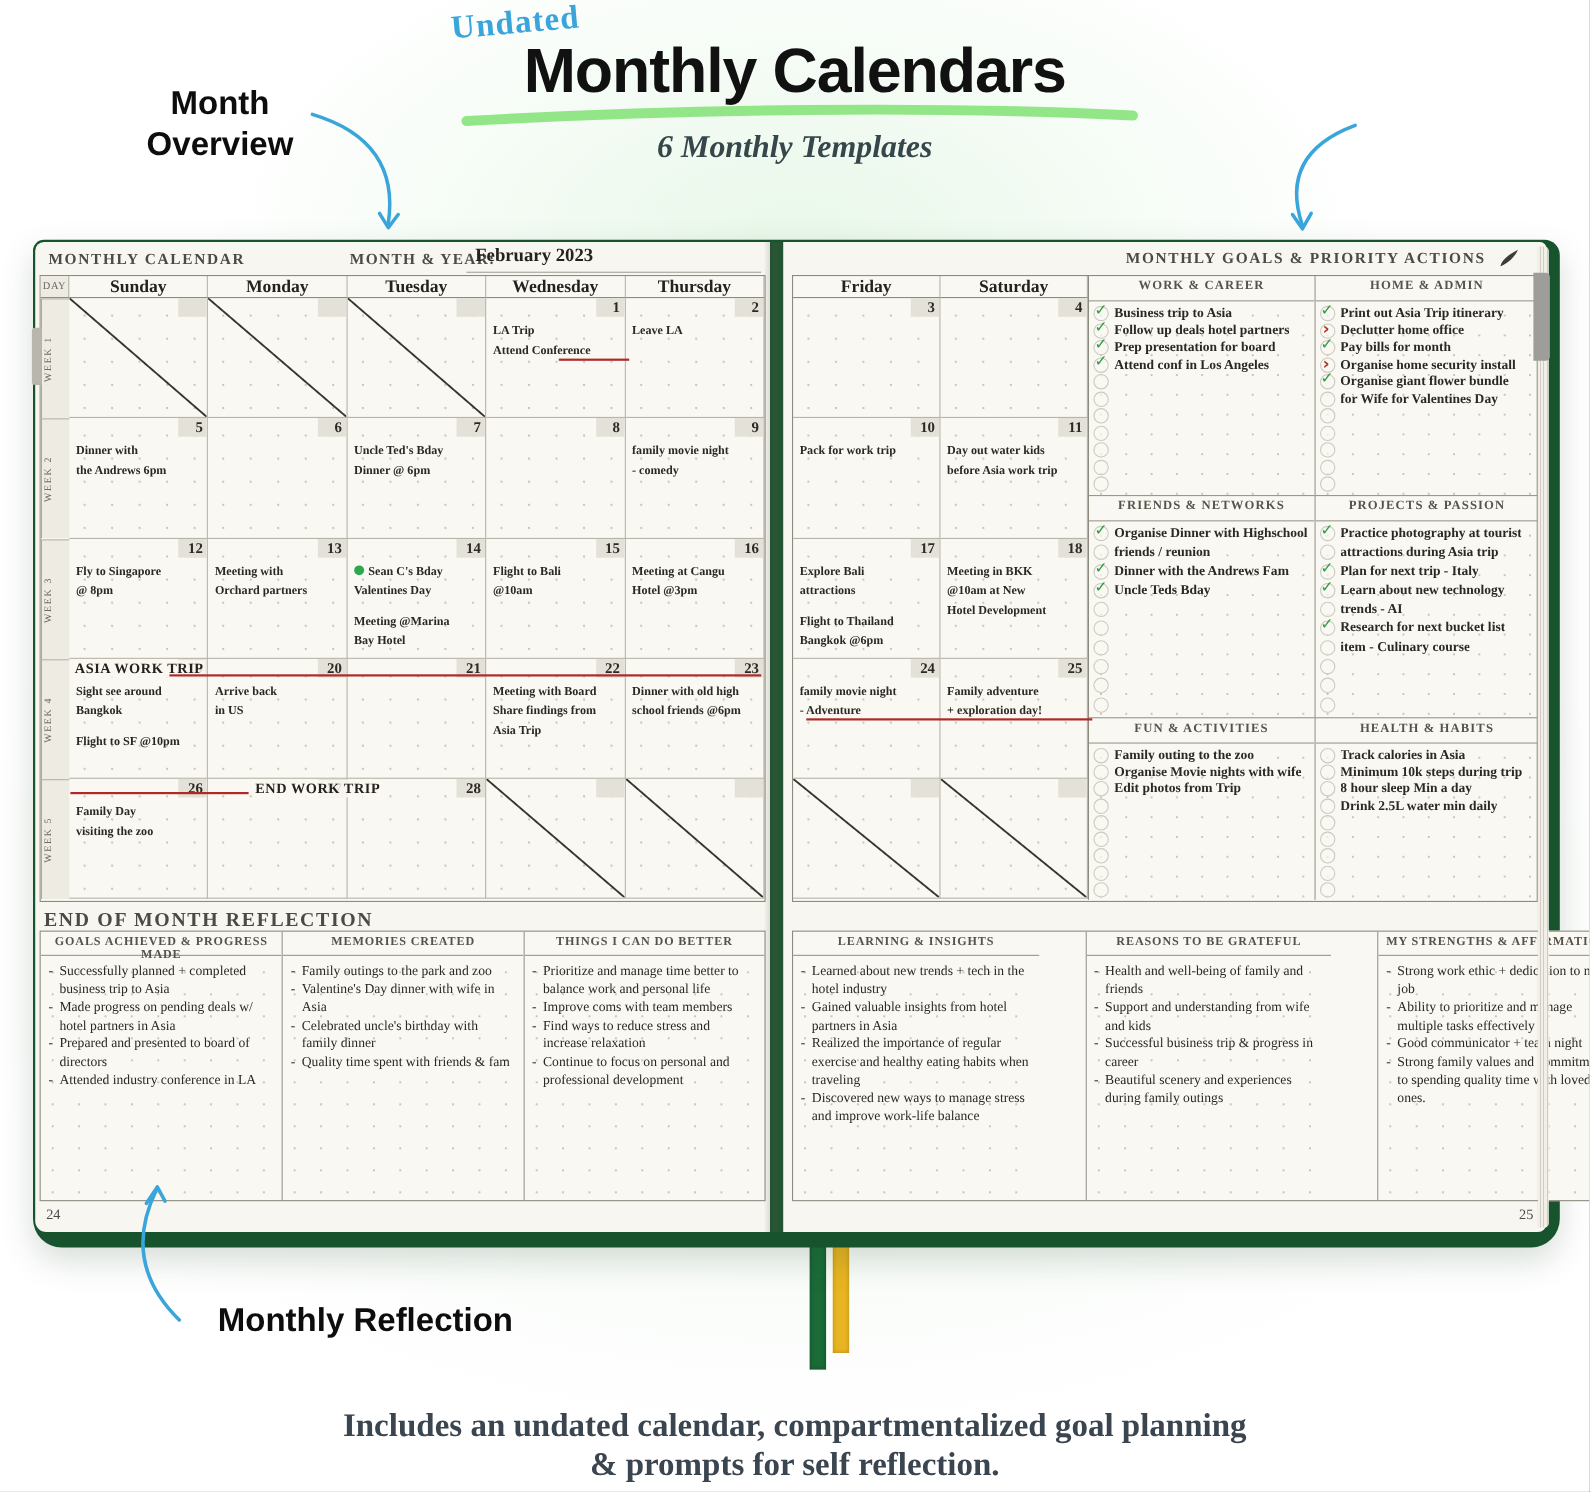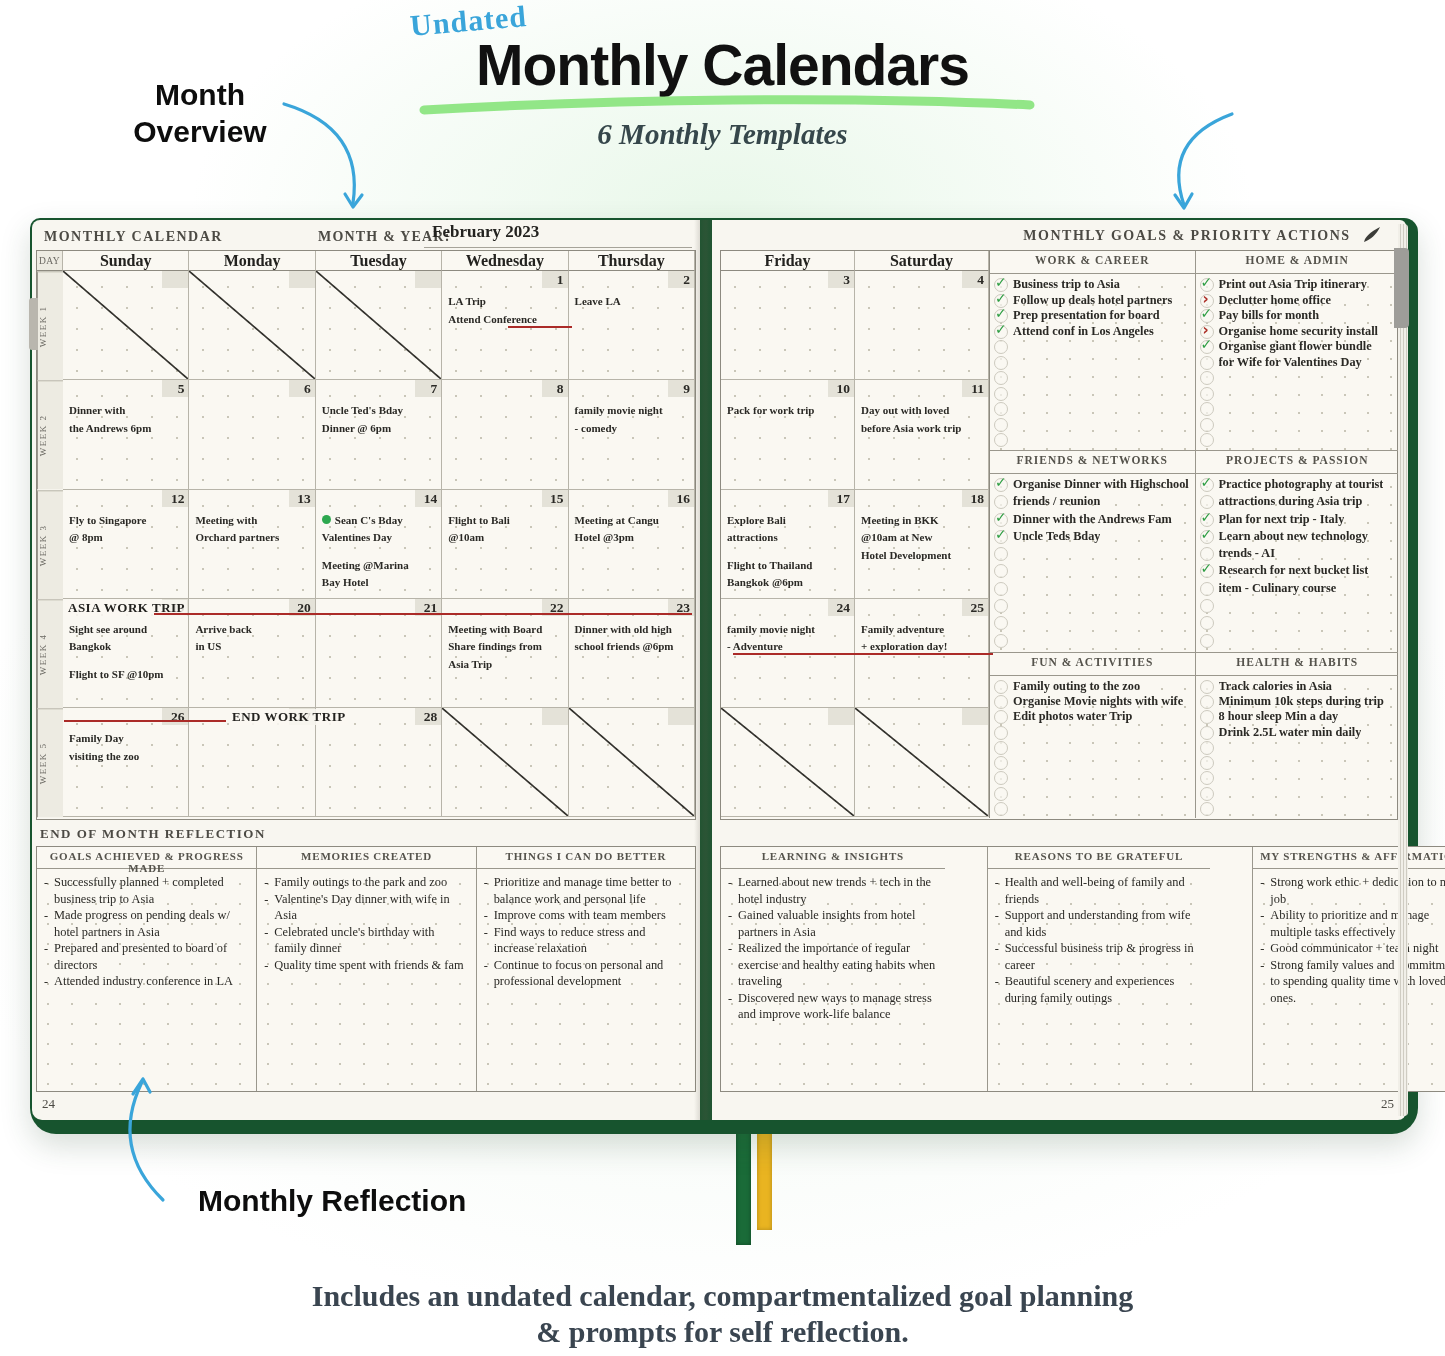--- a/index.html
+++ b/index.html
@@ -95,21 +95,21 @@
     font-family:"Liberation Serif",serif;font-size:11.5px;font-weight:600;letter-spacing:1px;color:#55534c;padding-top:3px;box-sizing:content-box;}
   .glist{flex:1;display:flex;flex-direction:column;padding:3px 3px 2px 4px;
     background-image:radial-gradient(circle at 1px 1px,#c9c6b8 .9px,transparent 1.2px);background-size:23px 18px;background-position:10px 12px;}
   .grow{display:flex;align-items:flex-start;gap:5px;flex:1 1 0;max-height:19px;min-height:9px;}
   .mk{width:12px;height:12px;border:1px solid #cdcabf;border-radius:50%;background:rgba(250,248,242,.7);flex:none;margin-top:1px;position:relative;}
   .mk.c::after{content:"\2713";position:absolute;left:0;top:-5px;font-size:14px;font-weight:700;color:#2f9e44;font-family:"DejaVu Sans",sans-serif;}
   .mk.m::after{content:"\203A";position:absolute;left:2px;top:-5px;font-size:15px;font-weight:700;color:#ad3028;font-family:"DejaVu Sans",sans-serif;}
   .gtext{font-size:12.3px;line-height:15px;white-space:nowrap;overflow:hidden;color:#2a2925;font-weight:600;}
 
   
-  .ref-title{position:absolute;left:8px;top:606px;font-size:13px;letter-spacing:1.5px;color:#4c4a44;font-weight:600;}
+  .ref-title{position:absolute;left:8px;top:606px;font-size:18px;letter-spacing:1.5px;color:#4c4a44;font-weight:600;}
   .ref-grid{position:absolute;top:626px;height:246px;border:1.5px solid #8d8a80;box-sizing:border-box;
     display:grid;grid-template-columns:repeat(3,1fr);background:#faf8f2;}
   .ref-left{left:4px;width:660px;}
   .ref-right{left:8px;width:757px;gap:42px;}
   .rcol{display:flex;flex-direction:column;border-left:1px solid #9a978d;overflow:hidden;justify-content:space-between;}
   .rcol:first-child{border-left:none;}
   .rcol-h{height:18px;flex:none;border-bottom:1px solid #9a978d;text-align:center;
     font-family:"Liberation Serif",serif;font-size:11px;font-weight:600;letter-spacing:.8px;color:#55534c;padding-top:3px;}
   .rcol-body{flex:1;padding:5px 7px 4px 7px;
     background-image:radial-gradient(circle at 1px 1px,#c9c6b8 .9px,transparent 1.2px);background-size:24px 20px;background-position:10px 14px;}
@@ -374,21 +374,21 @@
             </div>
             <div class="cell">
               <div class="datebox hand">10</div>
               <div class="lines hand">
                 <div class="ln">Pack for work trip</div>
               </div>
             </div>
             <div class="cell">
               <div class="datebox hand">11</div>
               <div class="lines hand">
-                <div class="ln">Day out with loved</div>
+                <div class="ln">Day out water kids</div>
                 <div class="ln">before Asia work trip</div>
               </div>
             </div>
             <div class="cell">
               <div class="datebox hand">17</div>
               <div class="lines hand">
                 <div class="ln">Explore Bali</div>
                 <div class="ln">attractions</div>
                 <div class="ln sp"></div>
                 <div class="ln">Flight to Thailand</div>
@@ -598,21 +598,21 @@
                 <div class="grow">
                   <span class="mk "></span>
                   <span class="gtext hand">Family outing to the zoo</span>
                 </div>
                 <div class="grow">
                   <span class="mk "></span>
                   <span class="gtext hand">Organise Movie nights with wife</span>
                 </div>
                 <div class="grow">
                   <span class="mk "></span>
-                  <span class="gtext hand">Edit photos water Trip</span>
+                  <span class="gtext hand">Edit photos from Trip</span>
                 </div>
                 <div class="grow">
                   <span class="mk"></span>
                 </div>
                 <div class="grow">
                   <span class="mk"></span>
                 </div>
                 <div class="grow">
                   <span class="mk"></span>
                 </div>

